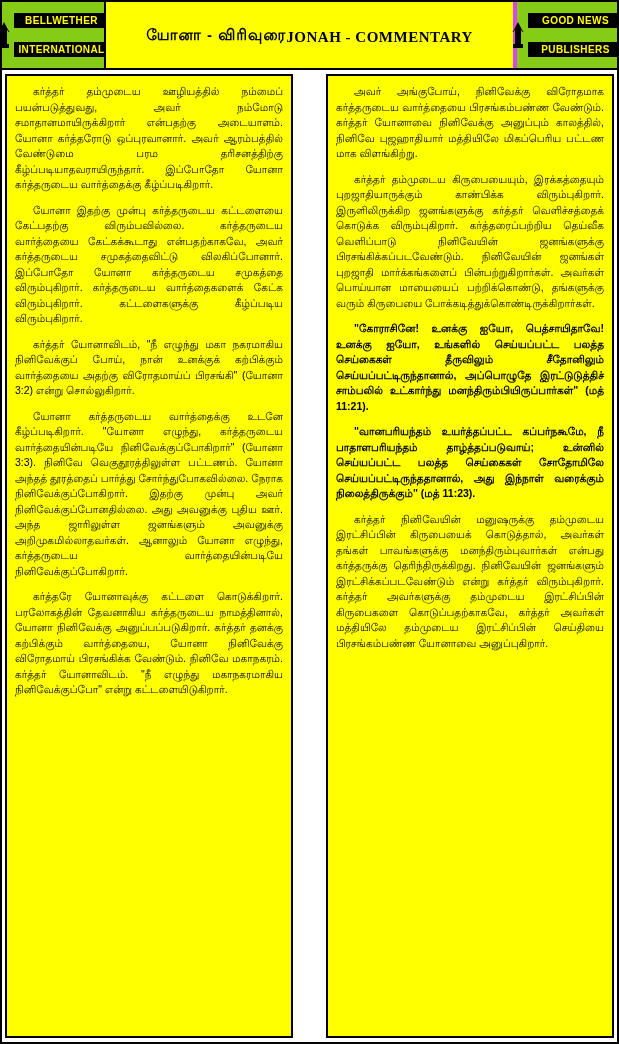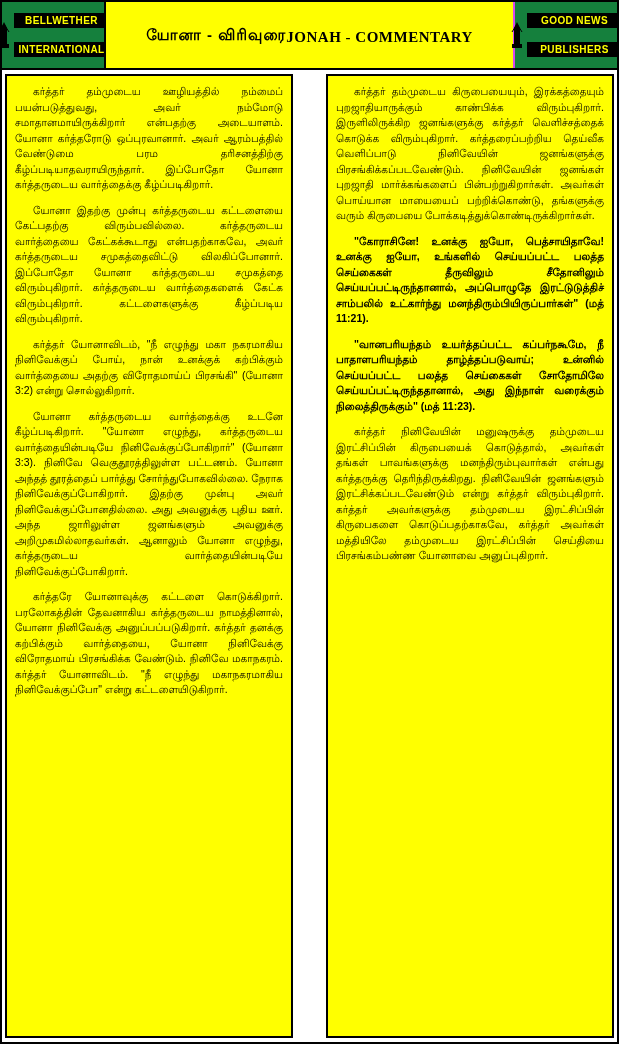--- a/index.html
+++ b/index.html
@@ -25,32 +25,32 @@
   
   .header {
     display: flex;
     align-items: stretch;
     border-bottom: 2px solid #000000;
     height: 68px;
     box-sizing: border-box;
   }
   .logo-box {
     width: 104px;
-    background: #15803d;
+    background: #84cc16;
     border-right: 2px solid #000000;
     display: flex;
     flex-direction: column;
     align-items: center;
     justify-content: center;
     box-sizing: border-box;
     padding: 2px 2px;
   }
   .logo-box.right {
     border-right: none;
-    border-left: 2px solid #d946ef;
+    border-left: 4px solid #d946ef;
     align-items: flex-end;
   }
   .logo-line {
     width: 96px;
     background: #000000;
     color: #ffff00;
     font-size: 10px;
     font-weight: bold;
     letter-spacing: 0.4px;
     text-align: center;
@@ -184,20 +184,21 @@
 
     <div class="column left">
       <p class="para">கர்த்தர் தம்முடைய ஊழியத்தில் நம்மைப் பயன்படுத்துவது, அவர் நம்மோடு சமாதானமாயிருக்கிறார் என்பதற்கு அடையாளம். யோனா கர்த்தரோடு ஒப்புரவானார். அவர் ஆரம்பத்தில் வேண்டுமை பரம தரிசனத்திற்கு கீழ்ப்படியாதவராயிருந்தார். இப்போதோ யோனா கர்த்தருடைய வார்த்தைக்கு கீழ்ப்படிகிறார்.</p>
       <p class="para">யோனா இதற்கு முன்பு கர்த்தருடைய கட்டளையை கேட்பதற்கு விரும்பவில்லை. கர்த்தருடைய வார்த்தையை கேட்கக்கூடாது என்பதற்காகவே, அவர் கர்த்தருடைய சமுகத்தைவிட்டு விலகிப்போனார். இப்போதோ யோனா கர்த்தருடைய சமுகத்தை விரும்புகிறார். கர்த்தருடைய வார்த்தைகளைக் கேட்க விரும்புகிறார். கட்டளைகளுக்கு கீழ்ப்படிய விரும்புகிறார்.</p>
       <p class="para">கர்த்தர் யோனாவிடம், "நீ எழுந்து மகா நகரமாகிய நினிவேக்குப் போய், நான் உனக்குக் கற்பிக்கும் வார்த்தையை அதற்கு விரோதமாய்ப் பிரசங்கி" (யோனா 3:2) என்று சொல்லுகிறார்.</p>
       <p class="para">யோனா கர்த்தருடைய வார்த்தைக்கு உடனே கீழ்ப்படிகிறார். "யோனா எழுந்து, கர்த்தருடைய வார்த்தையின்படியே நினிவேக்குப்போகிறார்" (யோனா 3:3). நினிவே வெகுதூரத்திலுள்ள பட்டணம். யோனா அந்தத் தூரத்தைப் பார்த்து சோர்ந்துபோகவில்லை. நேராக நினிவேக்குப்போகிறார். இதற்கு முன்பு அவர் நினிவேக்குப்போனதில்லை. அது அவனுக்கு புதிய ஊர். அந்த ஜாரிலுள்ள ஜனங்களும் அவனுக்கு அறிமுகமில்லாதவர்கள். ஆனாலும் யோனா எழுந்து, கர்த்தருடைய வார்த்தையின்படியே நினிவேக்குப்போகிறார்.</p>
       <p class="para">கர்த்தரே யோனாவுக்கு கட்டளை கொடுக்கிறார். பரலோகத்தின் தேவனாகிய கர்த்தருடைய நாமத்தினால், யோனா நினிவேக்கு அனுப்பப்படுகிறார். கர்த்தர் தனக்கு கற்பிக்கும் வார்த்தையை, யோனா நினிவேக்கு விரோதமாய் பிரசங்கிக்க வேண்டும். நினிவே மகாநகரம். கர்த்தர் யோனாவிடம். "நீ எழுந்து மகாநகரமாகிய நினிவேக்குப்போ" என்று கட்டளையிடுகிறார்.</p>
     </div>
 
     <div class="column right">
+      <p class="para">அவர் அங்குபோய், நினிவேக்கு விரோதமாக கர்த்தருடைய வார்த்தையை பிரசங்கம்பண்ண வேண்டும். கர்த்தர் யோனாவை நினிவேக்கு அனுப்பும் காலத்தில், நினிவே புஜஹாதியார் மத்தியிலே மிகப்பெரிய பட்டண மாக விளங்கிற்று.</p>
       <p class="para">கர்த்தர் தம்முடைய கிருபையையும், இரக்கத்தையும் புறஜாதியாருக்கும் காண்பிக்க விரும்புகிறார். இருளிலிருக்கிற ஜனங்களுக்கு கர்த்தர் வெளிச்சத்தைக் கொடுக்க விரும்புகிறார். கர்த்தரைப்பற்றிய தெய்வீக வெளிப்பாடு நினிவேயின் ஜனங்களுக்கு பிரசங்கிக்கப்படவேண்டும். நினிவேயின் ஜனங்கள் புறஜாதி மார்க்கங்களைப் பின்பற்றுகிறார்கள். அவர்கள் பொய்யான மாயையைப் பற்றிக்கொண்டு, தங்களுக்கு வரும் கிருபையை போக்கடித்துக்கொண்டிருக்கிறார்கள்.</p>
       <p class="para quote">"கோராசினே! உனக்கு ஐயோ, பெத்சாயிதாவே! உனக்கு ஐயோ, உங்களில் செய்யப்பட்ட பலத்த செய்கைகள் தீருவிலும் சீதோனிலும் செய்யப்பட்டிருந்தானால், அப்பொழுதே இரட்டுடுத்திச் சாம்பலில் உட்கார்ந்து மனந்திரும்பியிருப்பார்கள்" (மத் 11:21).</p>
       <p class="para quote">"வானபரியந்தம் உயர்த்தப்பட்ட கப்பர்நகூமே, நீ பாதாளபரியந்தம் தாழ்த்தப்படுவாய்; உன்னில் செய்யப்பட்ட பலத்த செய்கைகள் சோதோமிலே செய்யப்பட்டிருந்ததானால், அது இந்நாள் வரைக்கும் நிலைத்திருக்கும்" (மத் 11:23).</p>
       <p class="para">கர்த்தர் நினிவேயின் மனுஷருக்கு தம்முடைய இரட்சிப்பின் கிருபையைக் கொடுத்தால், அவர்கள் தங்கள் பாவங்களுக்கு மனந்திரும்புவார்கள் என்பது கர்த்தருக்கு தெரிந்திருக்கிறது. நினிவேயின் ஜனங்களும் இரட்சிக்கப்படவேண்டும் என்று கர்த்தர் விரும்புகிறார். கர்த்தர் அவர்களுக்கு தம்முடைய இரட்சிப்பின் கிருபைகளை கொடுப்பதற்காகவே, கர்த்தர் அவர்கள் மத்தியிலே தம்முடைய இரட்சிப்பின் செய்தியை பிரசங்கம்பண்ண யோனாவை அனுப்புகிறார்.</p>
     </div>
 
   </div>
 
 </div>
 

